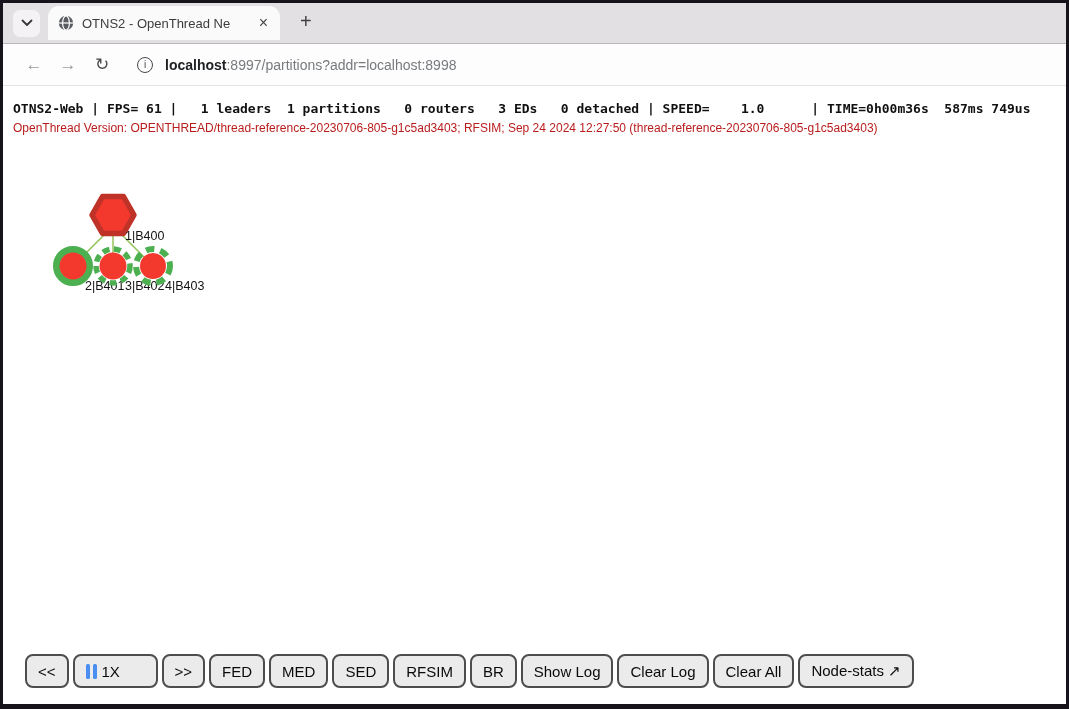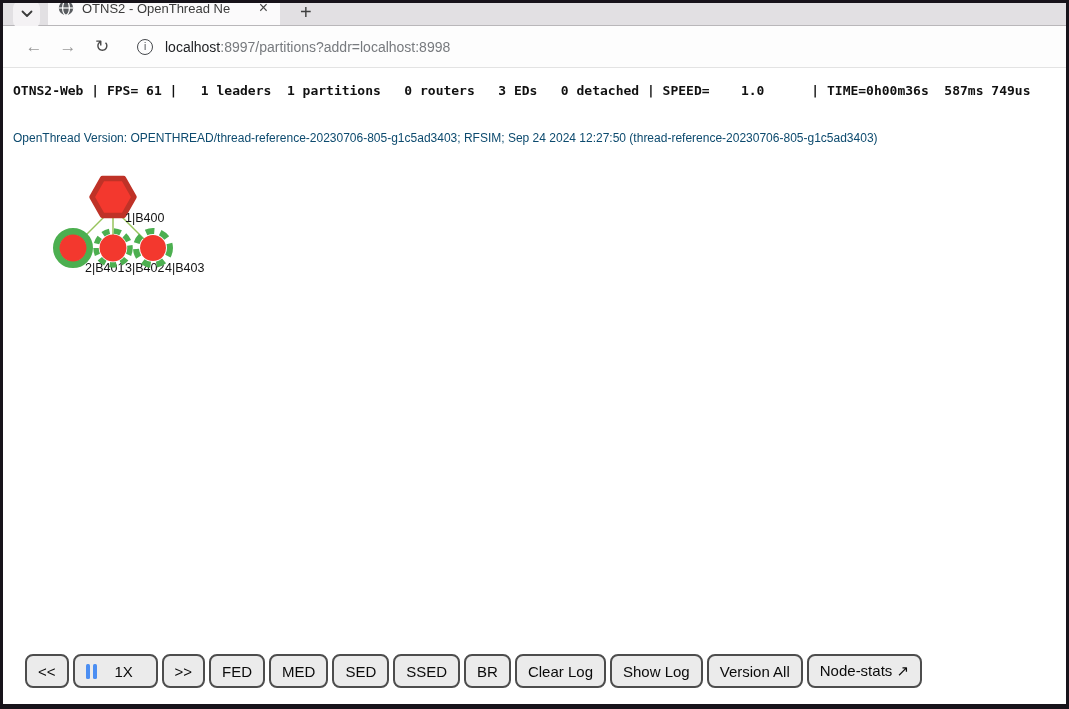--- a/index.html
+++ b/index.html
@@ -1,46 +1,46 @@
 <!DOCTYPE html>
 <html><head>
 <meta charset="utf-8">
 <style>
   * { margin:0; padding:0; box-sizing:border-box; }
   html,body { width:1069px; height:709px; font-family:"Liberation Sans", sans-serif; }
   .frame { width:1069px; height:709px; background:#17131a; padding:3px 3px 5px 3px; }
   .window { width:100%; height:100%; background:#ffffff; display:flex; flex-direction:column; overflow:hidden; }
 
   
-  .tabstrip { height:23px; background:#e2e0e3; display:flex; align-items:flex-end; padding-left:10px; flex-shrink:0; border-bottom:1px solid #b9b7ba; }
+  .tabstrip { height:41px; background:#e2e0e3; display:flex; align-items:center; padding-left:10px; flex-shrink:0; border-bottom:1px solid #b9b7ba; }
   .chevron-btn { width:27px; height:27px; background:#f4f2f4; border-radius:7px; align-self:center; display:flex; align-items:center; justify-content:center; margin-right:8px; cursor:pointer; }
   .tab { height:34px; width:232px; background:#fbfafb; border-radius:11px 11px 0 0; display:flex; align-items:center; padding:0 8px 0 10px; }
   .tab-title { font-size:13px; color:#3c3c3c; white-space:nowrap; overflow:hidden; flex:1; margin-left:8px; }
   .tab-close { font-size:16px; color:#474747; padding:0 4px; cursor:pointer; }
   .new-tab { font-size:20px; color:#3f3f3f; margin-left:14px; align-self:center; padding:0 6px 3px 6px; cursor:pointer; }
 
   
   .addressbar { height:42px; background:#fdfdfd; display:flex; align-items:center; padding-left:14px; flex-shrink:0; border-bottom:1px solid #e3e3e3; }
   .nav-icon { font-size:17px; color:#999999; width:34px; text-align:center; cursor:pointer; }
   .nav-icon.dark { color:#4a4a4a; }
   .info-icon { width:16px; height:16px; border:1.5px solid #46494d; border-radius:50%; color:#46494d; font-size:10px; line-height:13px; text-align:center; margin:0 12px 0 18px; cursor:pointer; }
   .url { font-size:14px; color:#777a7e; white-space:nowrap; cursor:text; }
-  .url .host { color:#1d1f22; font-weight:normal; }
+  .url .host { color:#1d1f22; font-weight:bold; }
 
   
   .content { flex:1; position:relative; background:#ffffff; }
   .statusline { font-family:"DejaVu Sans Mono", monospace; font-weight:bold; font-size:13px; color:#111111; white-space:pre; padding:15px 0 0 10px; }
-  .versionline { font-size:12px; color:#0c4a6e; padding:5px 0 0 10px; white-space:nowrap;margin-top:28px; }
+  .versionline { font-size:12px; color:#b91c1c; padding:5px 0 0 10px; white-space:nowrap; }
   .net-canvas { position:absolute; left:0; top:0; }
   .net-canvas text { font-family:"Liberation Sans", sans-serif; font-size:12.5px; fill:#141414; }
 
   
   .toolbar { position:absolute; left:22px; bottom:16px; display:flex; gap:4px; }
   .tbtn { background:#ebebeb; border:2px solid #4d4d4d; border-radius:8px; height:34px; display:flex; align-items:center; padding:0 11px; font-size:15px; color:#0a0a0a; white-space:nowrap; cursor:pointer; }
-  .tbtn.speed { min-width:85px; justify-content:flex-start; gap:18px; }
+  .tbtn.speed { min-width:85px; justify-content:flex-start; gap:5px; }
   .pause-icon { display:inline-flex; gap:3px; }
   .pause-icon i { display:block; width:4px; height:15px; background:#4b8ef2; border-radius:1.5px; }
 </style>
 </head>
 <body>
 
 <div class="frame">
   <div class="window">
 
     <div class="tabstrip">
@@ -109,23 +109,23 @@
           <span class="pause-icon">
               <i></i>
               <i></i>
             </span>
           <span>1X</span>
         </button>
         <button class="tbtn">&gt;&gt;</button>
         <button class="tbtn">FED</button>
         <button class="tbtn">MED</button>
         <button class="tbtn">SED</button>
-        <button class="tbtn">SSED</button>
+        <button class="tbtn">RFSIM</button>
         <button class="tbtn">BR</button>
+        <button class="tbtn">Show Log</button>
         <button class="tbtn">Clear Log</button>
-        <button class="tbtn">Show Log</button>
-        <button class="tbtn">Version All</button>
+        <button class="tbtn">Clear All</button>
         <button class="tbtn">Node-stats ↗</button>
       </div>
     </div>
 
   </div>
 </div>
 
 </body></html>

